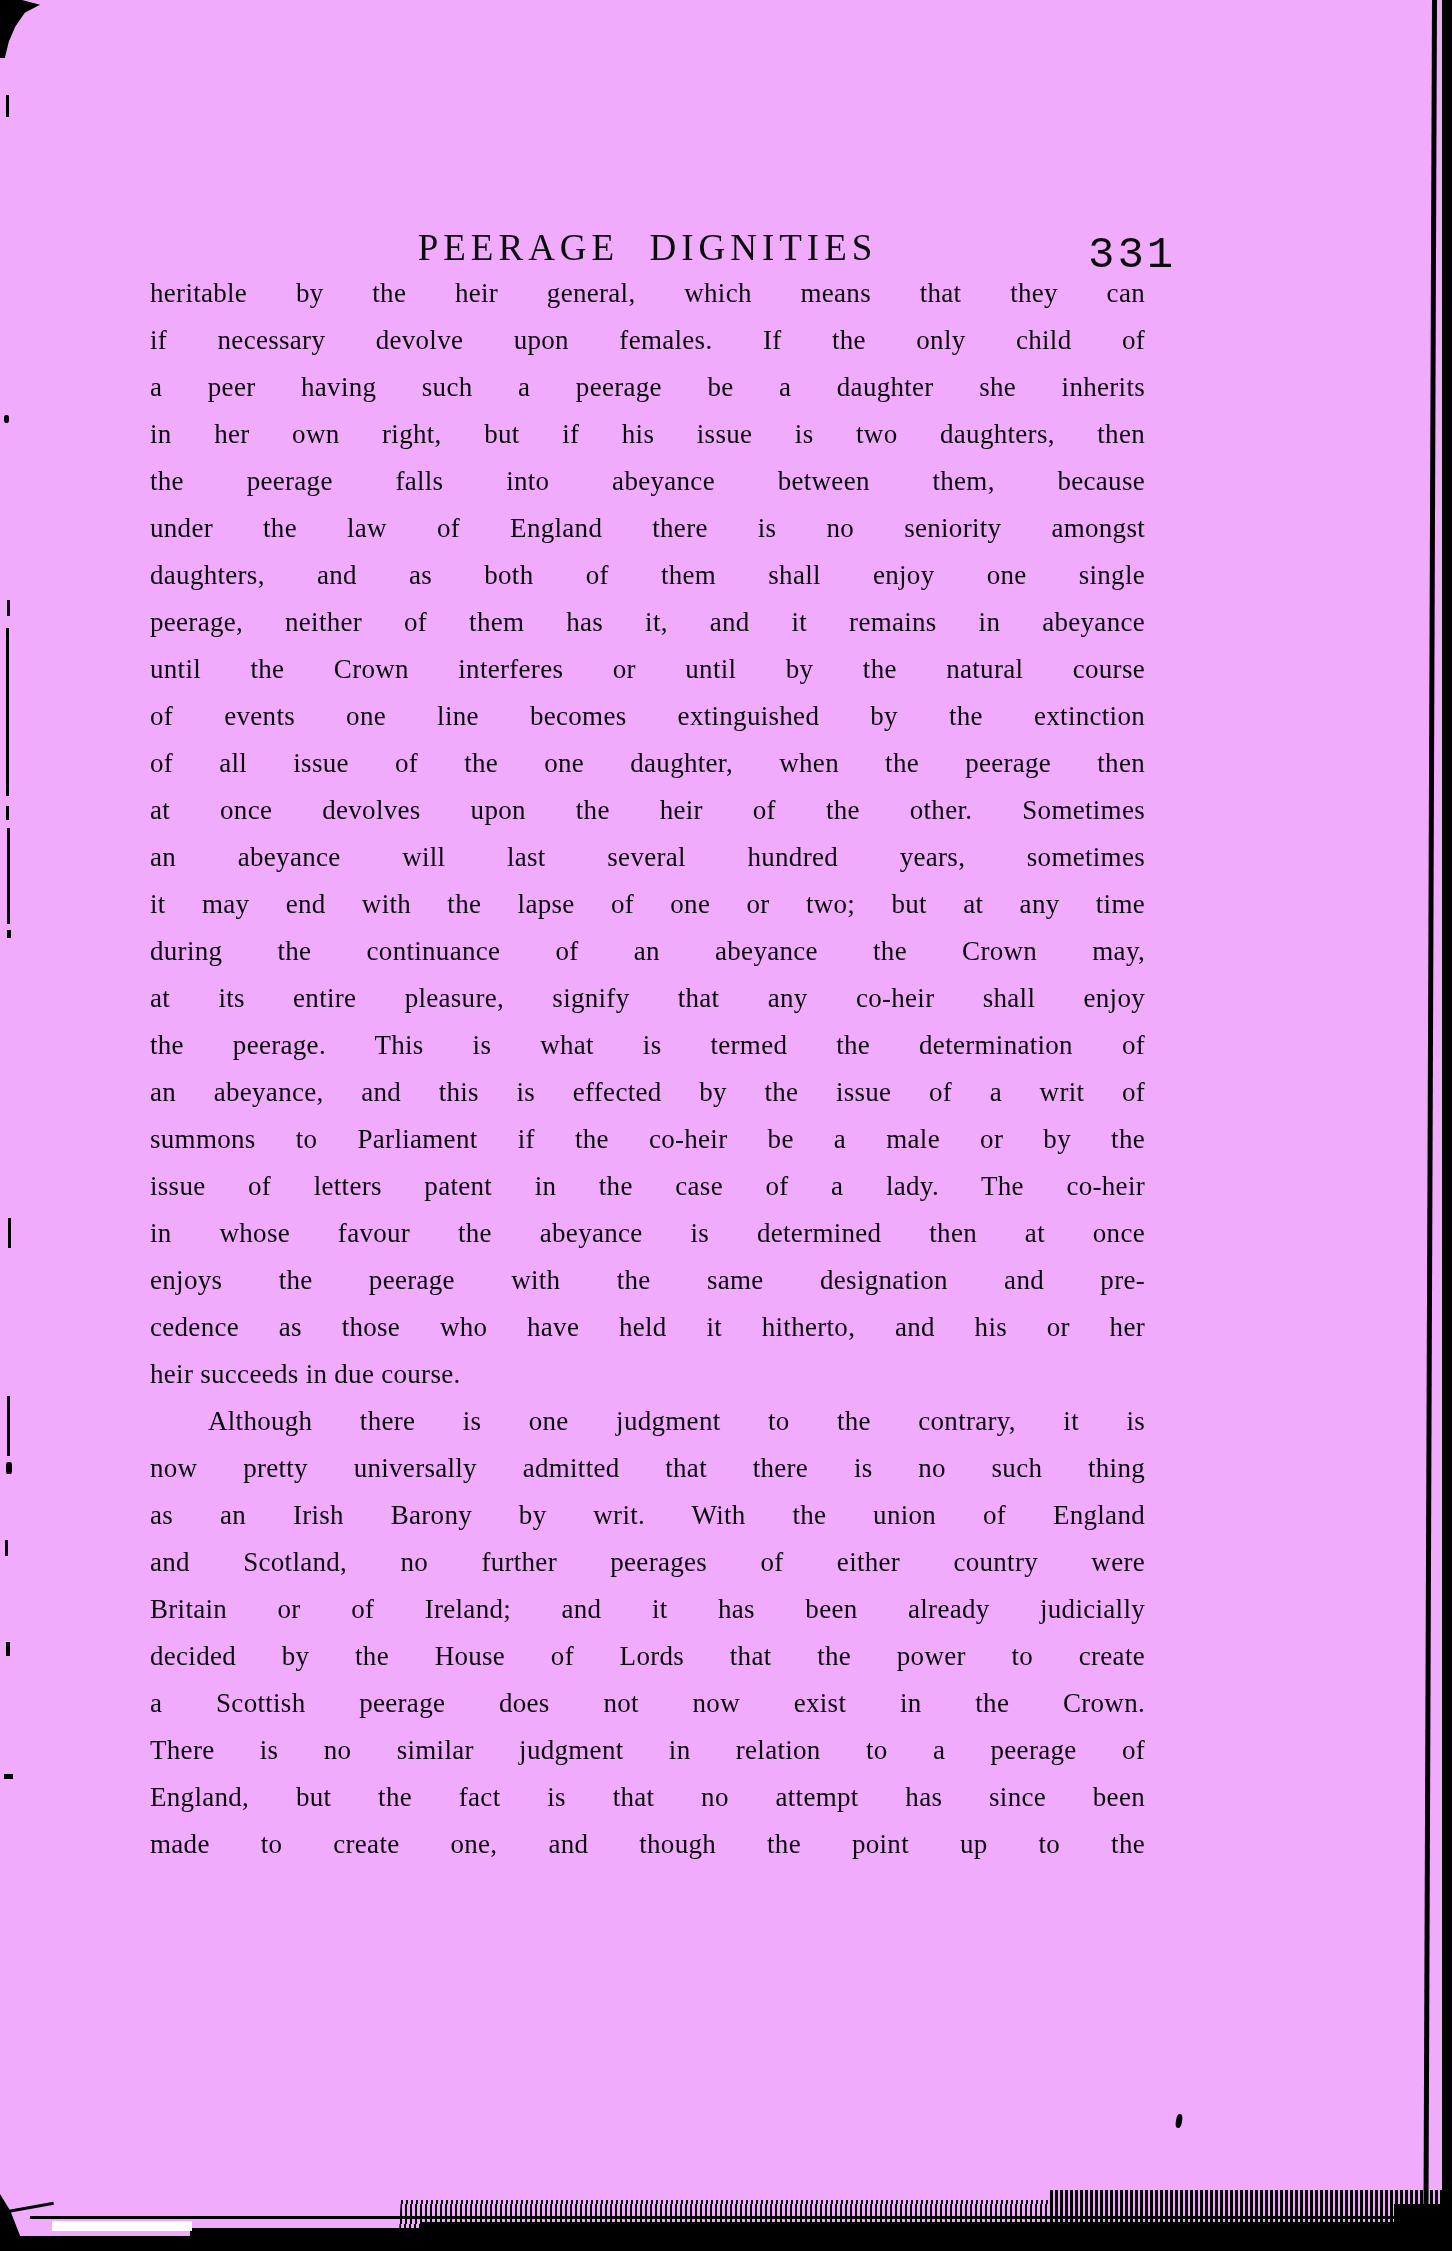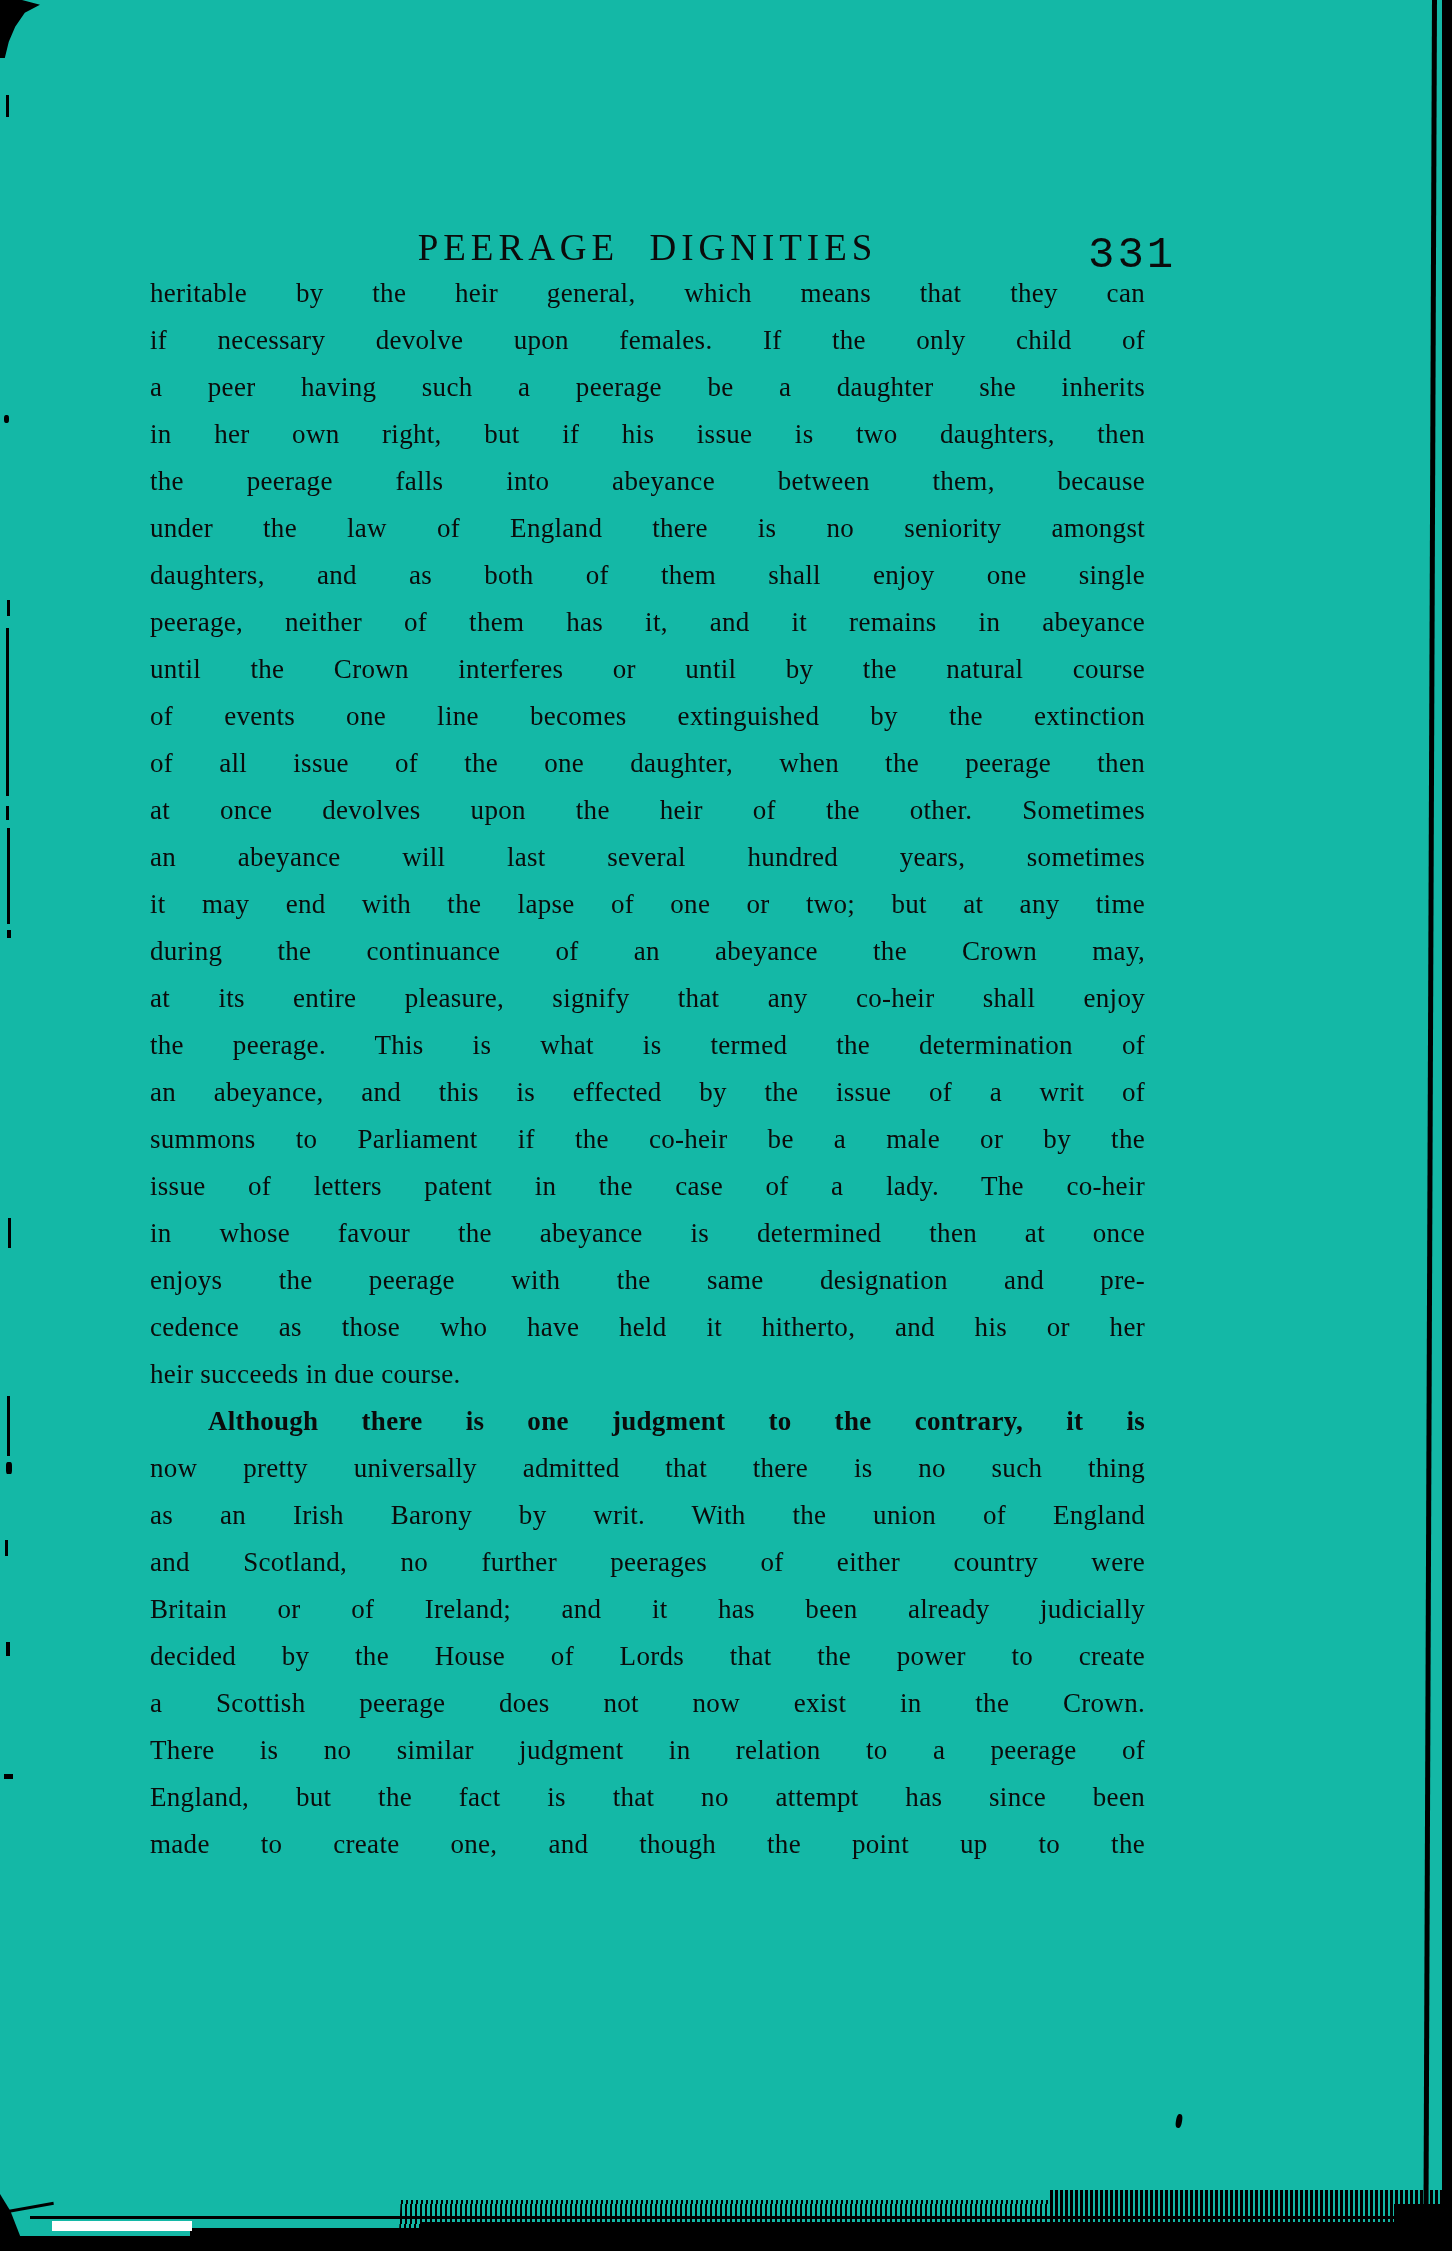--- a/index.html
+++ b/index.html
@@ -1,19 +1,19 @@
 <!DOCTYPE html>
 <html><head>
 <meta charset="utf-8">
 <style>
   html,body{margin:0;padding:0;background:#e8e8e8;}
   #page{
     position:relative;
     width:1452px;height:2251px;
-    background:#14b8a6;
+    background:#f0abfc;
     overflow:hidden;
     font-family:"Liberation Serif","DejaVu Serif",serif;
     color:#0b0b0b;
   }
   
   #running-header{
     position:absolute;left:150px;top:226px;width:995px;
     text-align:center;
     font-size:37px;letter-spacing:5px;word-spacing:16px;
     white-space:nowrap;
@@ -26,21 +26,21 @@
   #body-text{
     position:absolute;left:150px;top:270px;width:995px;
   }
   .line{
     height:47px;line-height:47px;
     font-size:27px;letter-spacing:0.3px;
     white-space:nowrap;
     text-align:justify;
     text-align-last:justify;
   }
-  .line.indent{padding-left:58px;font-weight:bold;}
+  .line.indent{padding-left:58px;}
   .line.endline{text-align-last:left;}
   
   .art{position:absolute;background:#000;}
   .corner-tl{
     left:0;top:0;width:40px;height:58px;
     clip-path:polygon(0 0,55% 0,100% 8%,62% 22%,38% 46%,22% 72%,12% 100%,0 100%);
   }
   .right-line{left:1432px;top:-4px;width:5px;height:2262px;transform:rotate(0.22deg);transform-origin:top left;}
   .right-band{left:1442px;top:0;width:10px;height:2251px;}
   .hatch{

